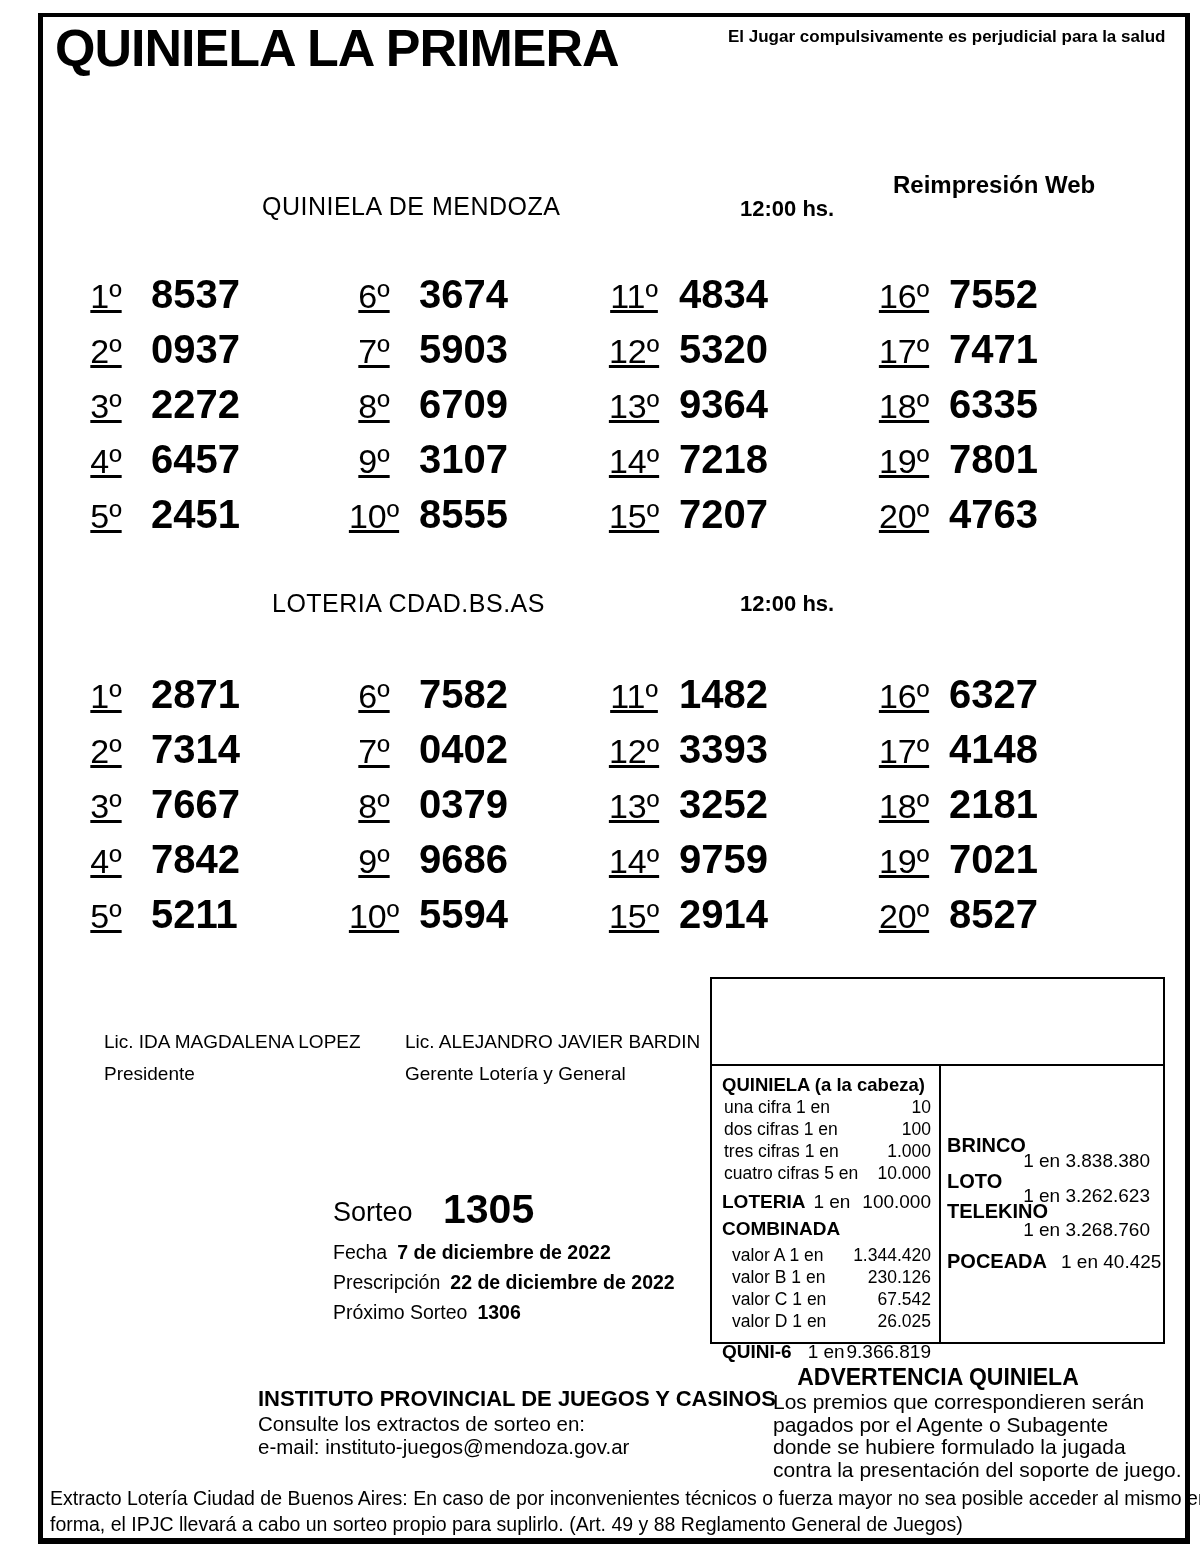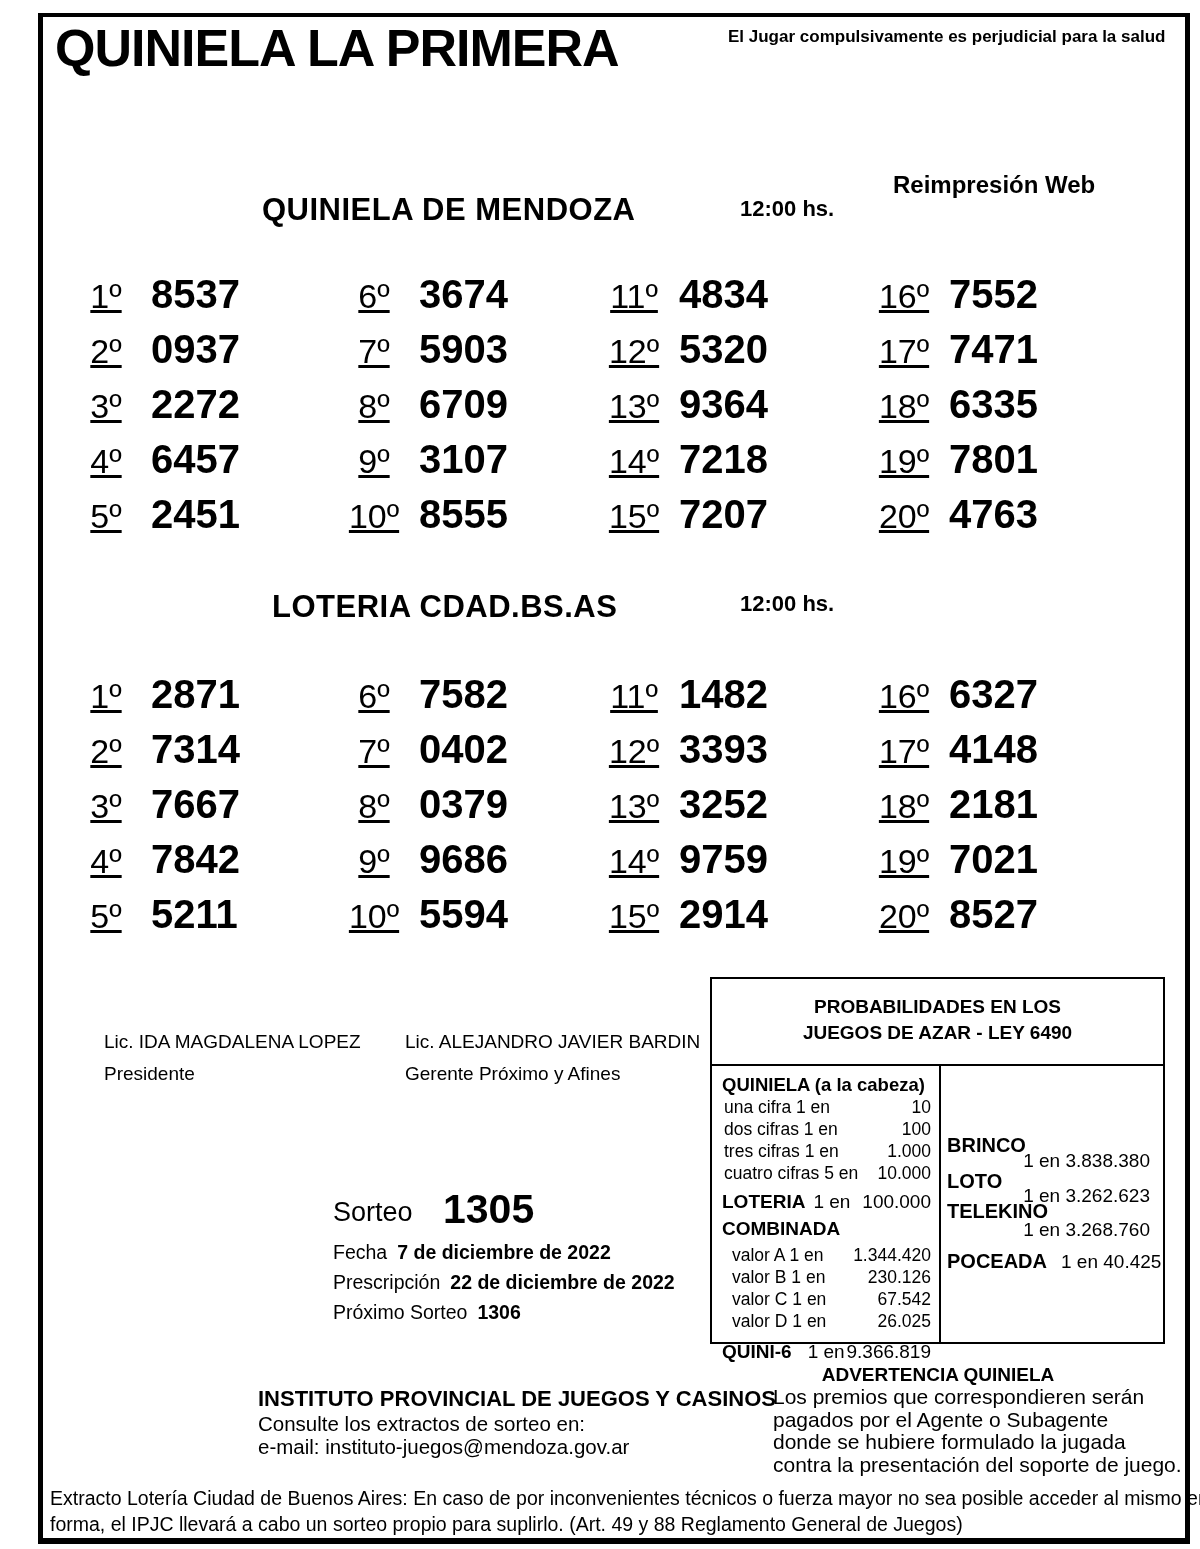--- a/index.html
+++ b/index.html
@@ -11,21 +11,21 @@
   .frame{
     position:absolute;left:38px;top:13px;width:1152px;height:1531px;
     border-top:4px solid #000;border-left:5px solid #000;
     border-right:5px solid #000;border-bottom:6px solid #000;
     box-sizing:border-box;
   }
   .main-title{position:absolute;left:55px;top:18px;font-size:52px;font-weight:700;letter-spacing:-1px;white-space:nowrap;}
   .health-warning{position:absolute;left:728px;top:27px;font-size:17px;font-weight:700;white-space:nowrap;}
   .reprint{position:absolute;left:893px;top:171px;font-size:24px;font-weight:700;white-space:nowrap;}
 
-  .sec-title{position:absolute;font-size:31px;font-weight:700;white-space:nowrap;letter-spacing:0.5px;text-align:center;}
+  .sec-title{position:absolute;font-size:25px;font-weight:400;white-space:nowrap;letter-spacing:0.5px;text-align:center;}
   #title-mendoza{left:262px;top:192px;}
   #title-bsas{left:272px;top:589px;}
   .sec-time{position:absolute;font-size:22px;font-weight:700;white-space:nowrap;}
   #time-mendoza{left:740px;top:196px;}
   #time-bsas{left:740px;top:591px;}
 
   .draw-grid{
     position:absolute;left:72px;display:grid;
     grid-template-columns:268px 260px 270px 270px;grid-auto-rows:55px;
   }
@@ -73,21 +73,21 @@
   #row-prescripcion{top:1271px;}
   #row-proximo{top:1301px;}
   .meta-row .v{font-weight:700;margin-left:10px;}
 
   .instituto{position:absolute;left:258px;top:1386px;}
   .instituto-title{font-size:22px;font-weight:700;white-space:nowrap;}
   .instituto-line{font-size:20.5px;line-height:23px;white-space:nowrap;}
   .instituto-line:first-of-type{margin-top:5px;}
 
   .advertencia{position:absolute;left:773px;top:1364px;width:392px;}
-  .advertencia-title{font-size:19px;font-weight:700;text-align:center;width:330px;}
+  .advertencia-title{font-size:23px;font-weight:700;text-align:center;width:330px;}
   .advertencia-line{font-size:21px;line-height:22.5px;white-space:nowrap;}
   .advertencia-line:first-of-type{margin-top:6px;}
 
   .page-footer{position:absolute;left:50px;top:1486px;font-size:19.5px;line-height:25.5px;width:1125px;}
   .footer-line{white-space:nowrap;}
 </style>
 </head>
 <body>
 
 <div class="frame"></div>
@@ -267,28 +267,24 @@
       <span class="num">8527</span>
     </div>
 </div>
 
 <div class="sig" id="sig-1">
   <div class="sig-name">Lic. IDA MAGDALENA LOPEZ</div>
   <div class="sig-role">Presidente</div>
 </div>
 <div class="sig" id="sig-2">
   <div class="sig-name">Lic. ALEJANDRO JAVIER BARDIN</div>
-  <div class="sig-role">Gerente Próximo y Afines</div>
+  <div class="sig-role">Gerente Lotería y General</div>
 </div>
 
 <div class="prob-box">
-  <div class="prob-title">
-    <div>PROBABILIDADES EN LOS</div>
-    <div>JUEGOS DE AZAR - LEY 6490</div>
-  </div>
   <div class="prob-hdiv"></div>
   <div class="prob-vdiv"></div>
 
   <div class="prob-left">
     <div class="prob-sub-h">QUINIELA (a la cabeza)</div>
     <div class="prob-row">
         <span>una cifra  1 en</span>
         <span class="v">10</span>
       </div>
     <div class="prob-row">

